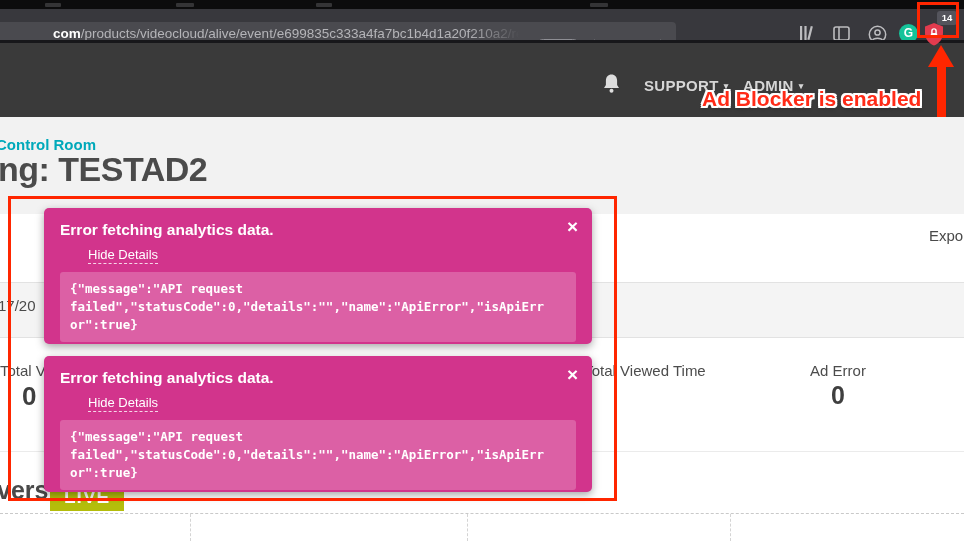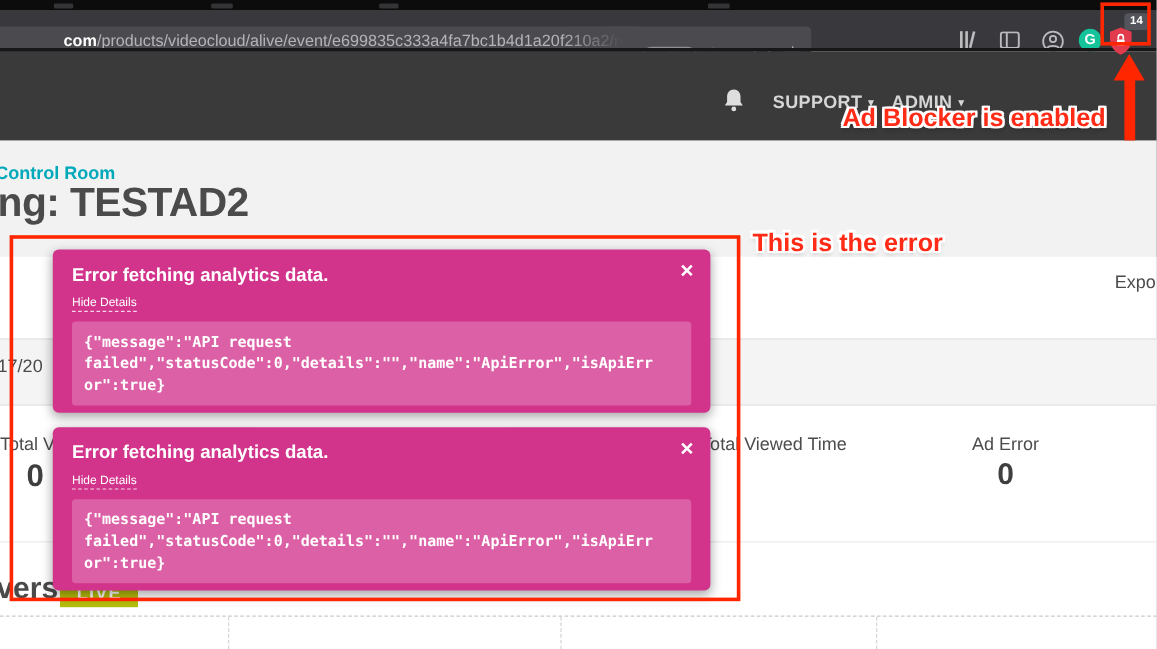--- a/index.html
+++ b/index.html
@@ -42,31 +42,31 @@
   .pagetitle{left:-2px;top:150px;color:#4b4b4b;font-size:34px;font-weight:600;letter-spacing:-.5px;}
   .whitecard{left:0;top:214px;width:964px;height:327px;background:#fff;}
   .exportlbl{left:929px;top:227px;color:#4a4a4a;font-size:15px;}
   .grayband{left:0;top:282px;width:964px;height:54px;background:#f4f4f4;
             border-top:1px solid #e2e2e2;border-bottom:1px solid #e2e2e2;}
   .datefrag{left:-2px;top:296px;color:#4a4a4a;font-size:15px;}
   .statdiv{left:0;top:451px;width:964px;height:1px;background:#ebebeb;}
   .stat-label{color:#4c4c4c;font-size:15px;}
   .stat-value{color:#3f3f3f;font-size:25px;font-weight:bold;}
   .viewers{left:-3px;top:476px;color:#4a4a4a;font-size:25px;font-weight:600;}
-  .livebadge{left:50px;top:483px;background:#b4bd0b;color:#fff;font-size:15px;font-weight:bold;
+  .livebadge{left:50px;top:483px;background:#b4bd0b;color:#fff;font-size:19px;font-weight:bold;
              letter-spacing:1px;padding:3px 14px;}
   .hgrid{left:0;top:513px;width:964px;border-top:1px dashed #c9c9c9;}
   .vgrid{top:514px;height:27px;border-left:1px dashed #d4d4d4;}
 
   
   .errpanel{left:44px;width:548px;height:136px;background:#d2348c;border-radius:5px;z-index:5;
             box-shadow:0 3px 9px rgba(0,0,0,.35);padding:13px 16px;box-sizing:border-box;color:#fff;}
   .err-title{font-size:15.5px;font-weight:bold;}
   .err-close{position:absolute;right:14px;top:9px;font-size:19px;font-weight:bold;color:#fff;cursor:pointer;line-height:19px;}
-  .err-hide{display:inline-block;margin-top:8px;font-size:10px;border-bottom:1px dashed rgba(255,255,255,.8);padding-bottom:1px;cursor:pointer;}
+  .err-hide{display:inline-block;margin-top:8px;font-size:13px;border-bottom:1px dashed rgba(255,255,255,.8);padding-bottom:1px;cursor:pointer;margin-left:28px;}
   .err-code{margin-top:8px;background:rgba(255,255,255,.22);border-radius:3px;padding:8px 10px;
             font-family:"DejaVu Sans Mono",monospace;font-size:12.5px;font-weight:bold;line-height:18px;white-space:pre;}
 
   
   .anno{pointer-events:none;}
   .redbox{left:8px;top:196px;width:609px;height:305px;border:3px solid #ff2600;z-index:8;box-sizing:border-box;}
   .redbox-icon{left:917px;top:2px;width:42px;height:36px;border:3px solid #ff2600;z-index:9;box-sizing:border-box;}
   .annotext{z-index:9;color:#ff2b17;font-size:21px;font-weight:bold;white-space:nowrap;
     text-shadow:-2px -2px 0 #fff,2px -2px 0 #fff,-2px 2px 0 #fff,2px 2px 0 #fff,
                  0 -2px 0 #fff,0 2px 0 #fff,-2px 0 0 #fff,2px 0 0 #fff,0 3px 4px rgba(0,0,0,.25);}
@@ -192,17 +192,16 @@
   <div class="abs errpanel" style="top:356px;">
     <div class="err-title">Error fetching analytics data.</div>
     <div class="err-close">×</div>
     <div class="err-hide">Hide Details</div>
     <div class="err-code"><span>{"message":"API request</span><br><span>failed","statusCode":0,"details":"","name":"ApiError","isApiErr</span><br><span>or":true}</span></div>
   </div>
 
   <div class="abs redbox anno"></div>
   <div class="abs redbox-icon anno"></div>
   <div class="abs annotext anno-adblock anno">Ad Blocker is enabled</div>
-  <div class="abs annotext anno-error anno">This is the error</div>
   <div class="abs arrow-head anno"></div>
   <div class="abs arrow-shaft anno"></div>
 
 </div>
 
 </body></html>

